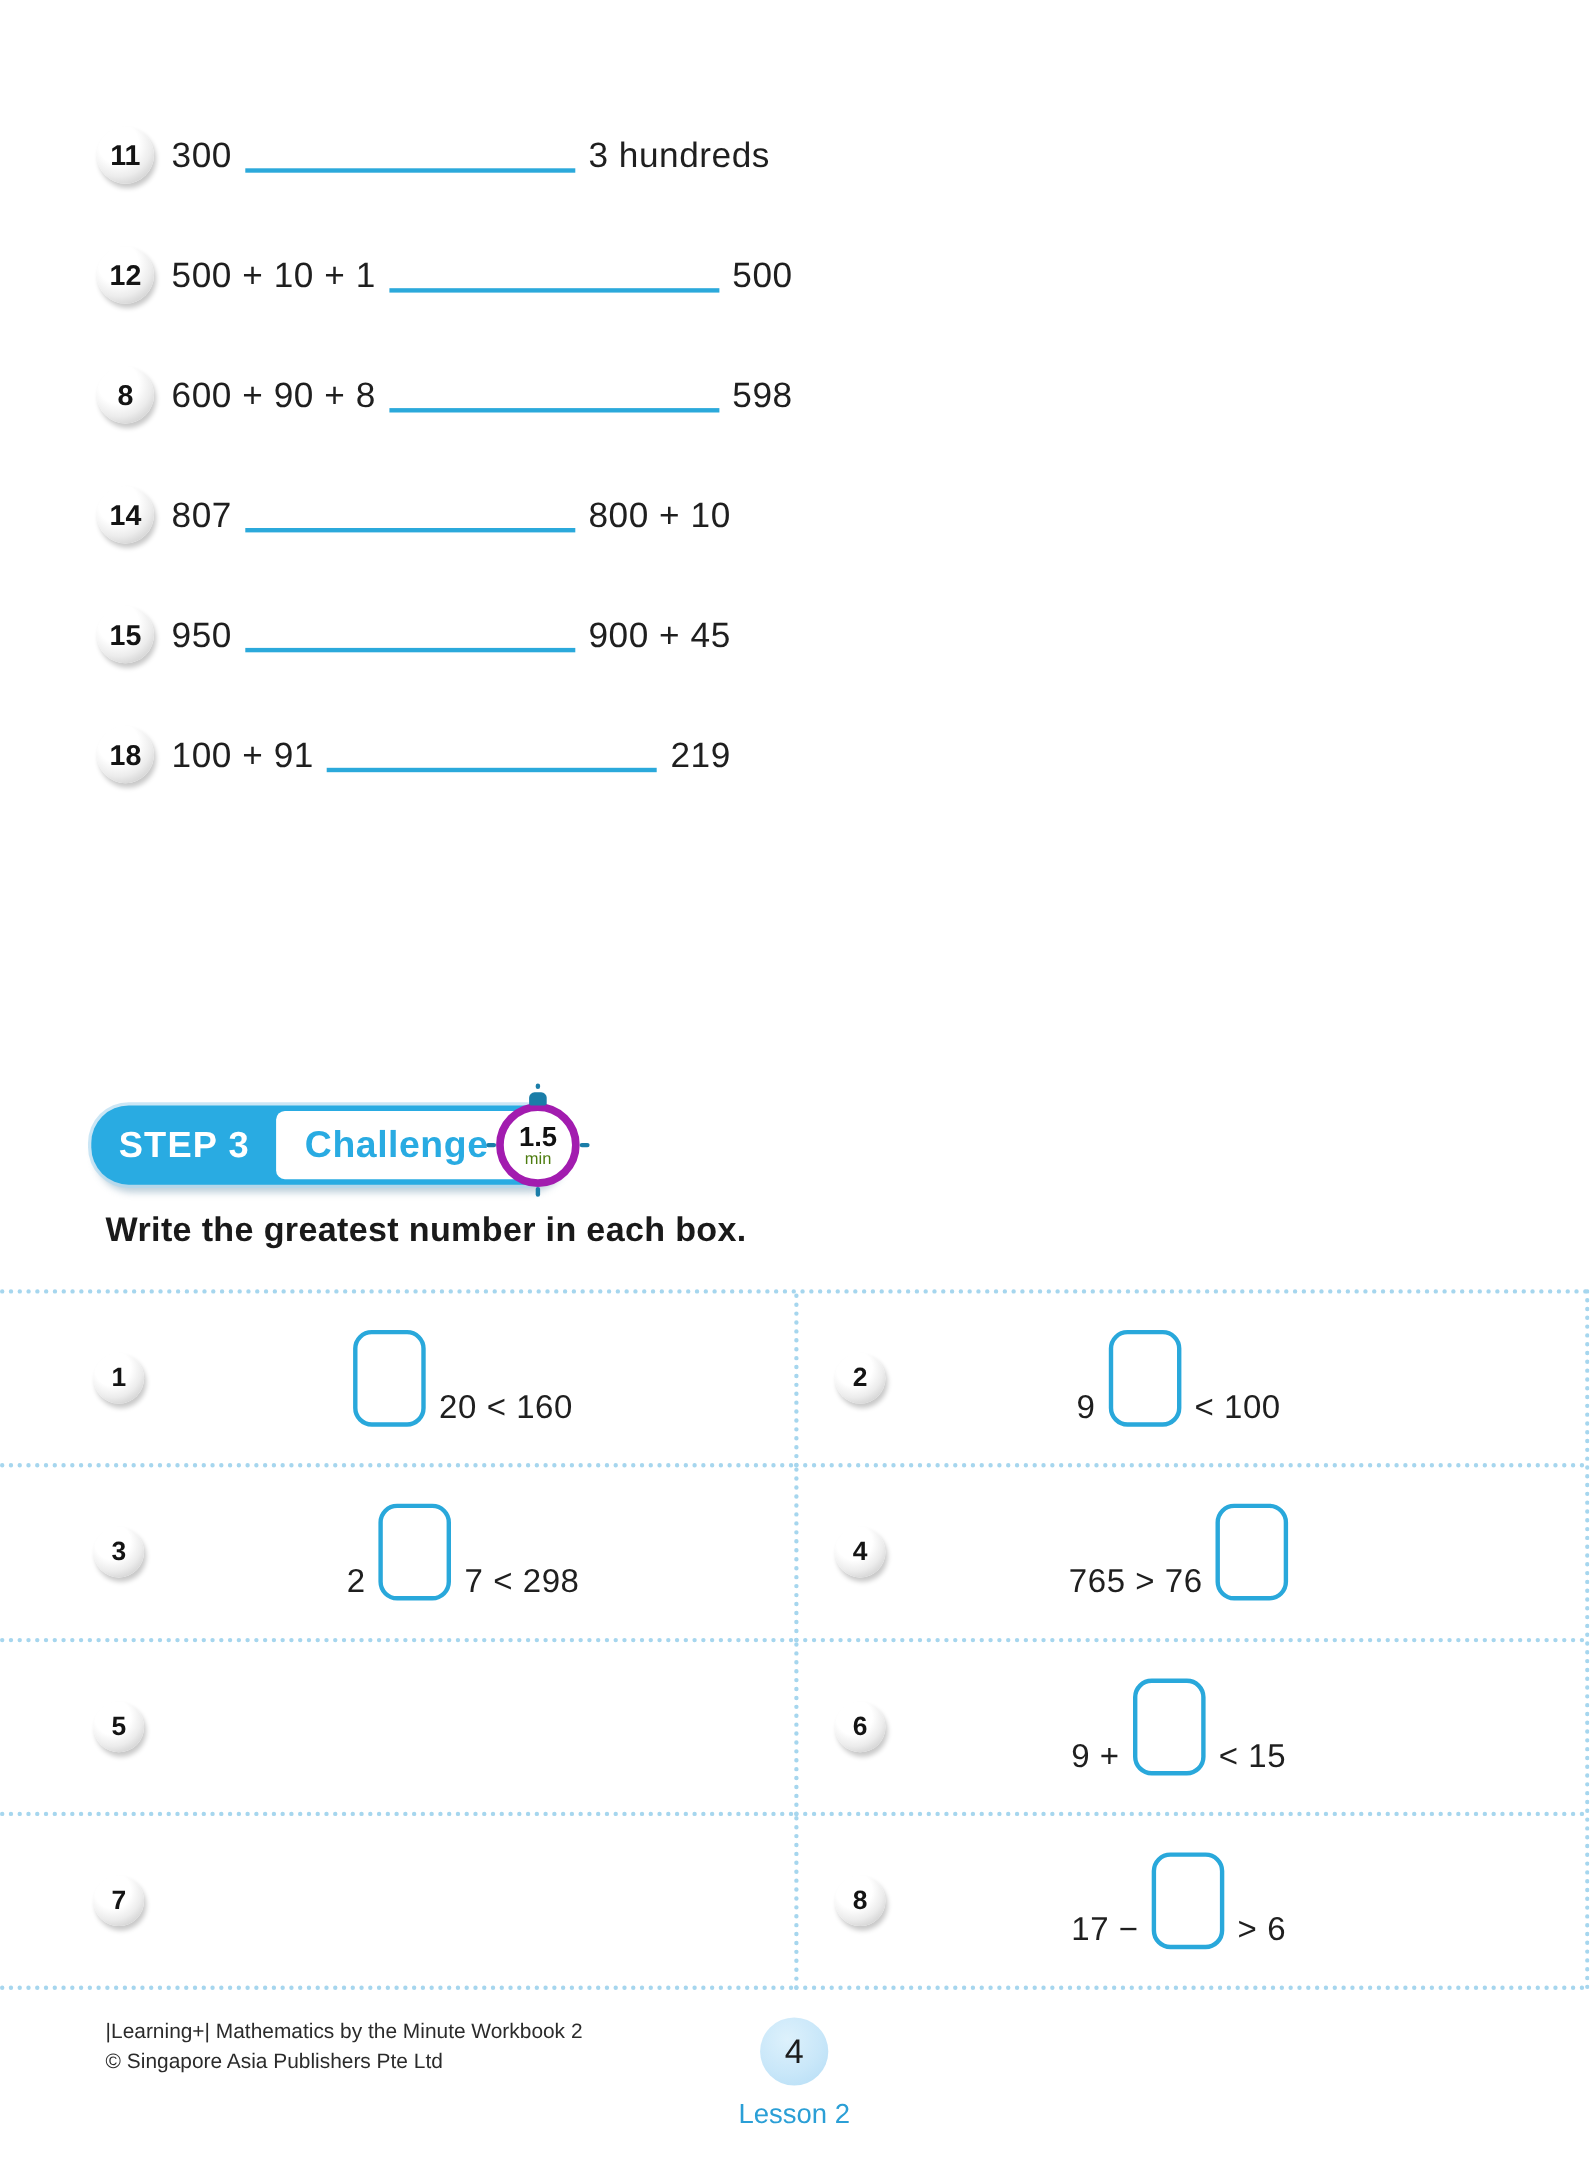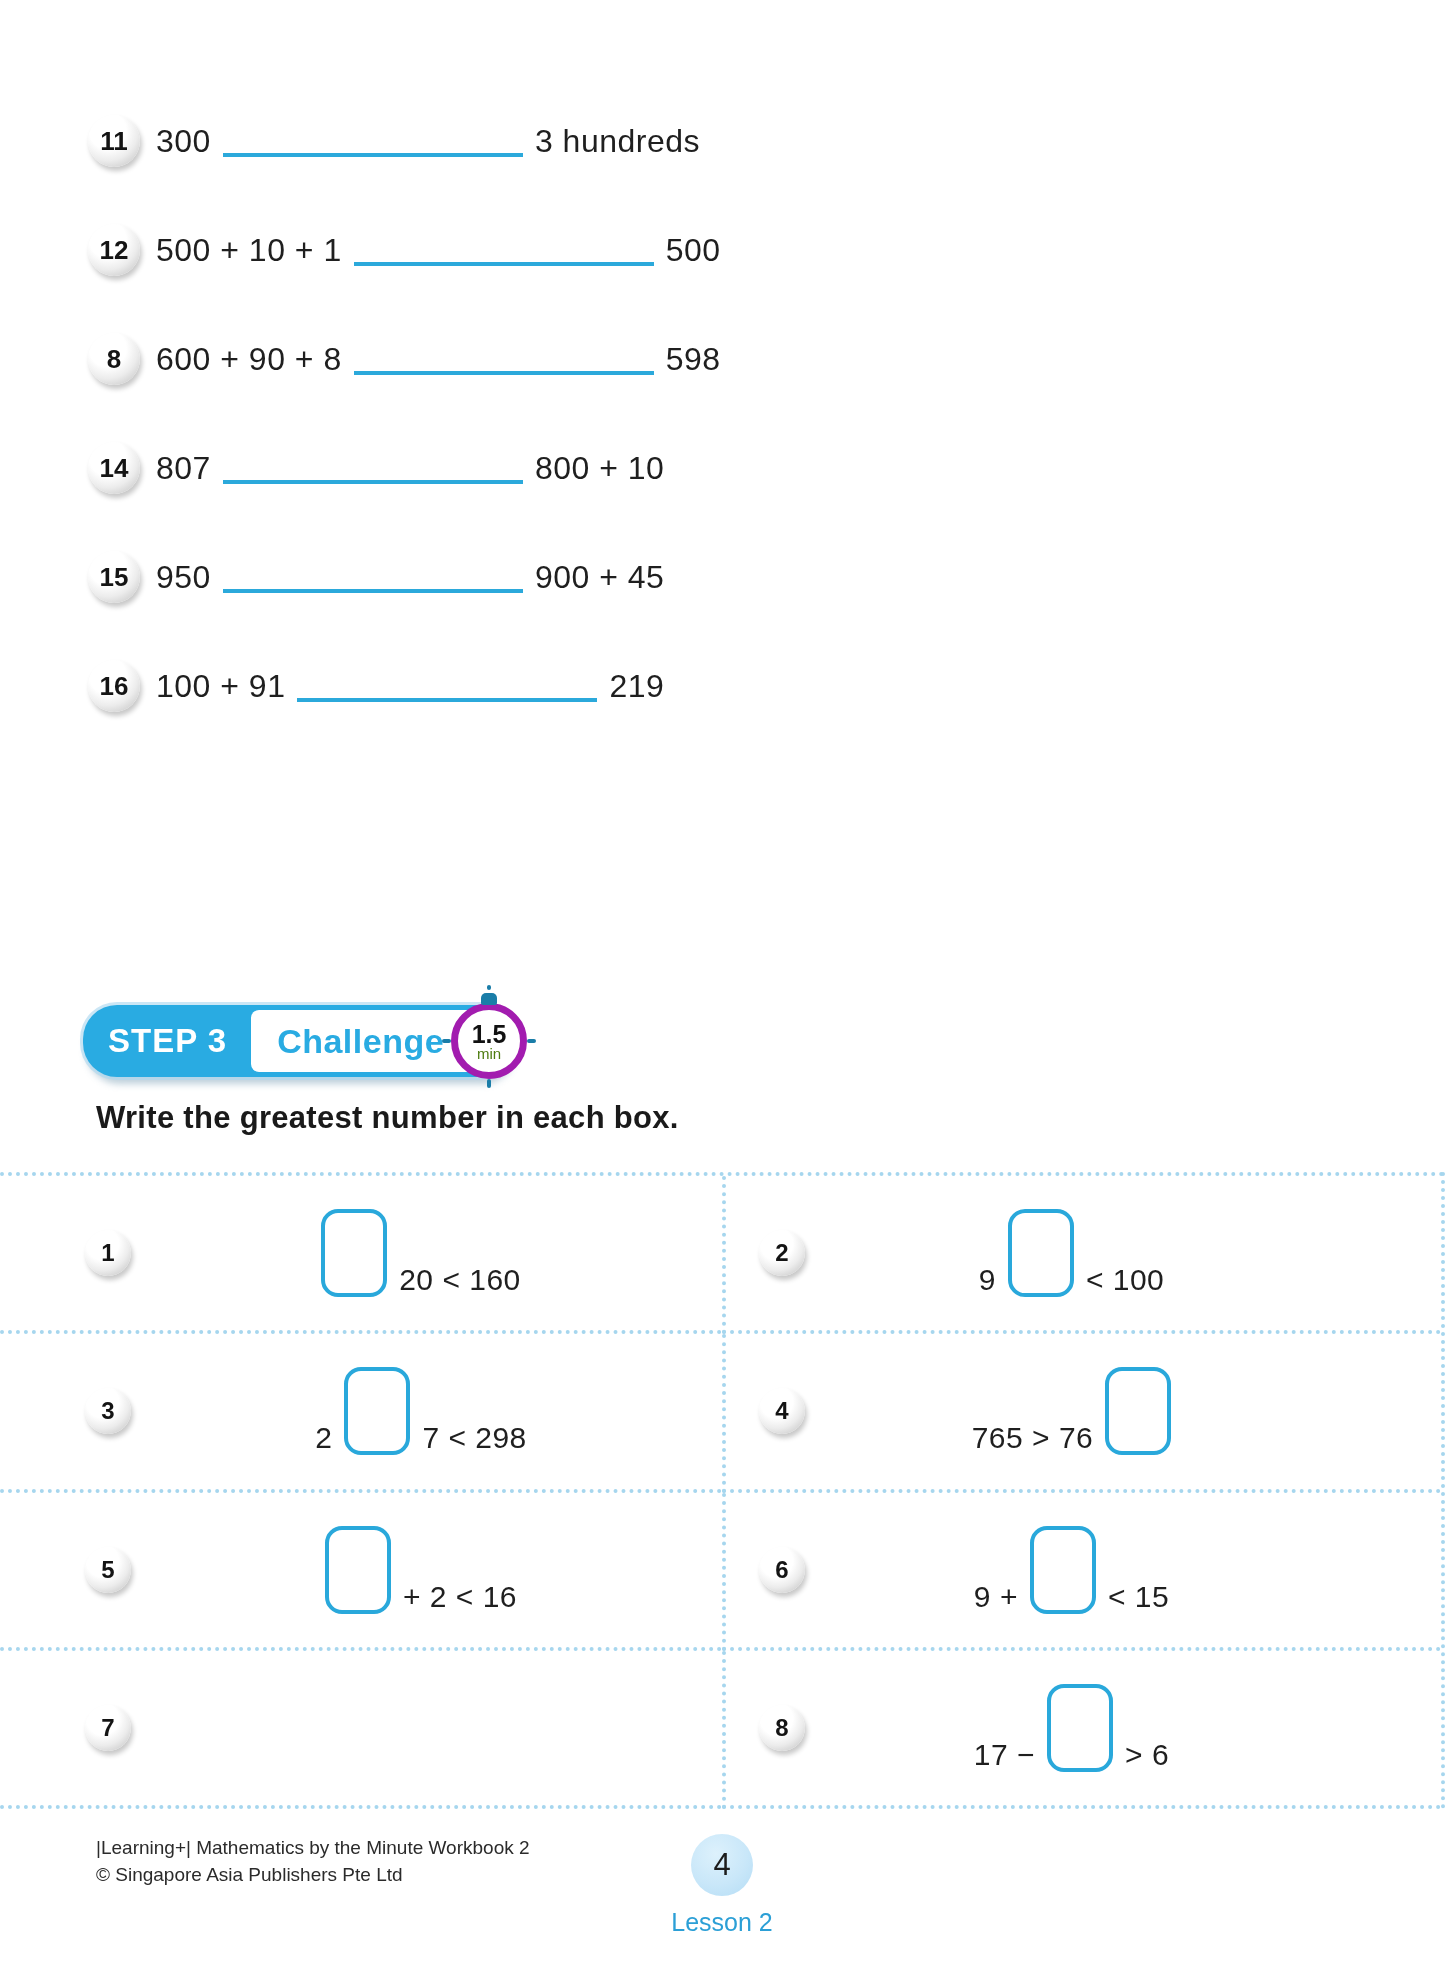--- a/index.html
+++ b/index.html
@@ -147,21 +147,21 @@
       <div class="badge">
           <span>15</span>
         </div>
       <span class="math">950</span>
       <span class="blank-line"></span>
       <span class="math">900 + 45</span>
     </div>
 
     <div class="fill-row">
       <div class="badge">
-          <span>16</span>
+          <span>18</span>
         </div>
       <span class="math">100 + 91</span>
       <span class="blank-line"></span>
       <span class="math">219</span>
     </div>
 
   </div>
 
   <div class="banner">
     <div class="banner-step">STEP 3</div>
@@ -221,25 +221,20 @@
         <span class="math">765 &gt; 76</span>
         <span class="answer-box"></span>
 
       </div>
     </div>
 
     <div class="cell col1">
       <div class="badge small">
           <span>5</span>
         </div>
-      <div class="eq">
-
-        <span class="answer-box"></span>
-        <span class="math">+ 2 &lt; 16</span>
-      </div>
     </div>
 
     <div class="cell col2">
       <div class="badge small">
           <span>6</span>
         </div>
       <div class="eq">
         <span class="math">9 +</span>
         <span class="answer-box"></span>
         <span class="math">&lt; 15</span>

